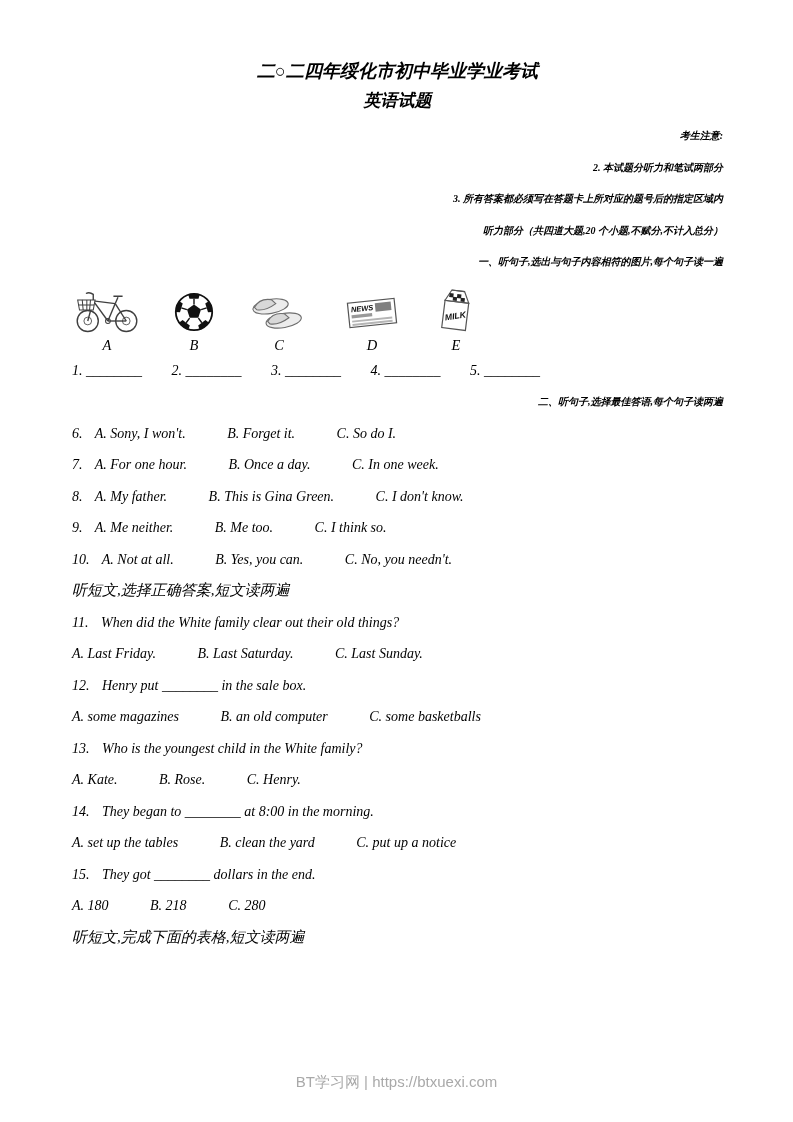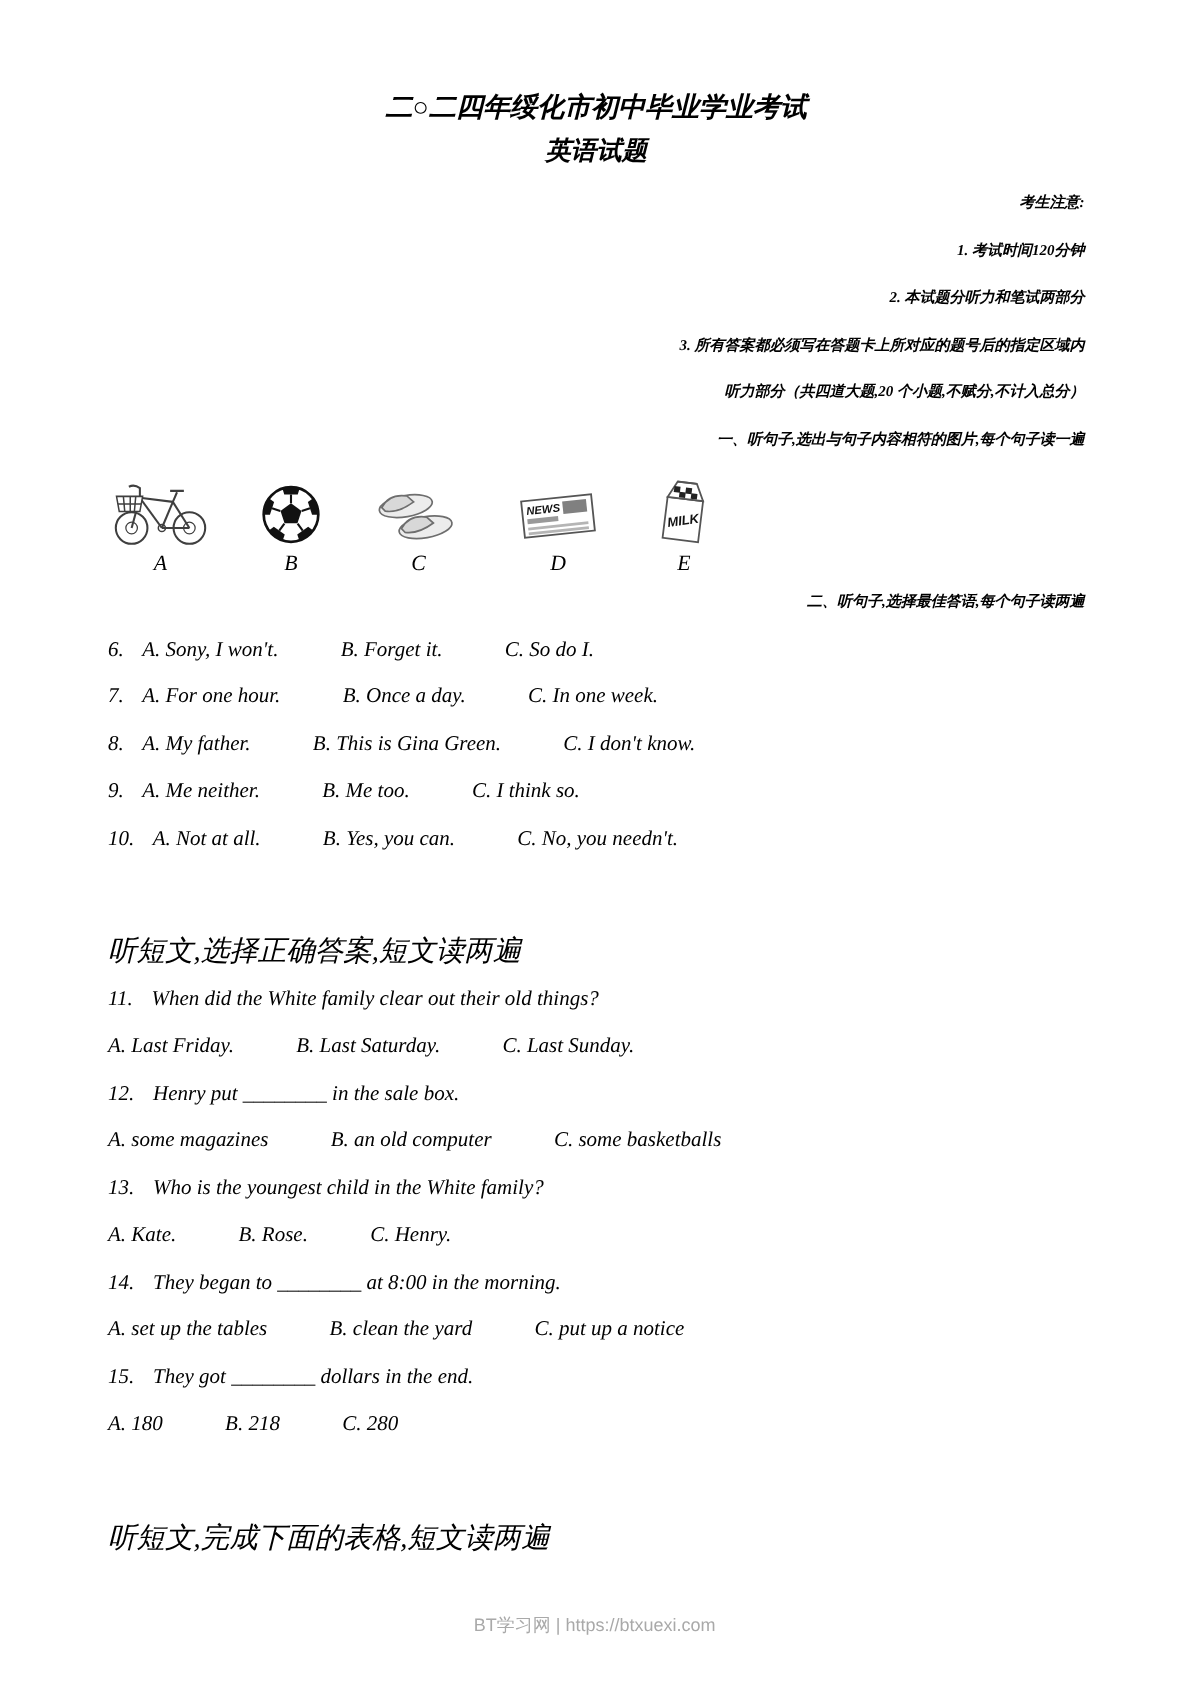--- a/index.html
+++ b/index.html
@@ -11,50 +11,49 @@
     font-family: "Liberation Serif", "DejaVu Serif", serif;
   }
   .page { position: relative; width: 793px; height: 1122px; overflow: hidden; background: #ffffff; }
   .content { padding: 56px 70px 0 72px; font-style: italic; }
 
   .doc-title { font-size: 18px; font-weight: 700; text-align: center; line-height: 30px; }
   .doc-subtitle { font-size: 17px; font-weight: 700; text-align: center; line-height: 30px; margin-bottom: 4px; }
 
   .line { font-size: 14px; line-height: 31.5px; white-space: nowrap; }
   .cn-bold { font-weight: 700; font-size: 10px; text-align: right; }
-  .cn { font-size: 19px; margin-top: 44px; }
+  .cn { font-size: 15px; }
 
   .qnum { margin-right: 9px; }
   .opt { margin-right: 38px; text-align: center; }
   .opt:last-child { margin-right: 0; }
   .blank-unit { margin-right: 26px; font-size: 14px; }
 
   .pictures-row { width: 404px; display: flex; justify-content: space-between; align-items: flex-end; margin: 6px 0 2px 2px; }
   .pic { display: flex; flex-direction: column; align-items: center; }
   .pic .cap { font-size: 14.5px; margin-top: 3px; line-height: 16px; }
 
   svg text { font-family: "Liberation Sans", "DejaVu Sans", sans-serif; }
 
   .watermark {
     position: absolute; left: 0; bottom: 30px; width: 100%;
-    text-align: center; color: #a9a9a9; font-size: 12px;
+    text-align: center; color: #a9a9a9; font-size: 15px;
     font-family: "Liberation Sans", "DejaVu Sans", sans-serif;
   }
 </style>
 </head>
 <body>
 
 <div class="page">
   <div class="content">
 
     <div class="doc-title">二○二四年绥化市初中毕业学业考试</div>
     <div class="doc-subtitle">英语试题</div>
 
     <div class="line cn-bold">考生注意:</div>
-    <div class="line cn-bold">1.  考试时间120分钟</div>
     <div class="line cn-bold">2.  本试题分听力和笔试两部分</div>
     <div class="line cn-bold">3.  所有答案都必须写在答题卡上所对应的题号后的指定区域内</div>
 
     <div class="line cn-bold">听力部分（共四道大题,20 个小题,不赋分,不计入总分）</div>
     <div class="line cn-bold">一、听句子,选出与句子内容相符的图片,每个句子读一遍</div>
 
     <div class="pictures-row">
 
       <div class="pic">
         <svg viewBox="0 0 72 52" width="66" height="48">
@@ -141,20 +140,27 @@
             <rect x="19.2" y="14.2" width="4.5" height="4" fill="#222222"></rect>
             <rect x="27.8" y="14.2" width="4.5" height="4" fill="#222222"></rect>
             <text x="13" y="38" font-size="9.5" font-weight="bold" fill="#111111" transform="rotate(-15 24 36)">MILK</text>
           </g>
         </svg>
         <div class="cap">E</div>
       </div>
 
     </div>
 
+    <div class="line">
+      <span class="blank-unit">1. ________</span>
+      <span class="blank-unit">2. ________</span>
+      <span class="blank-unit">3. ________</span>
+      <span class="blank-unit">4. ________</span>
+      <span class="blank-unit">5. ________</span>
+    </div>
 
     <div class="line cn-bold">二、听句子,选择最佳答语,每个句子读两遍</div>
 
     <div class="line">
       <span class="qnum">6.</span>
       <span class="opt">A. Sony, I won't.</span>
       <span class="opt">B. Forget it.</span>
       <span class="opt">C. So do I.</span>
     </div>
     <div class="line">

